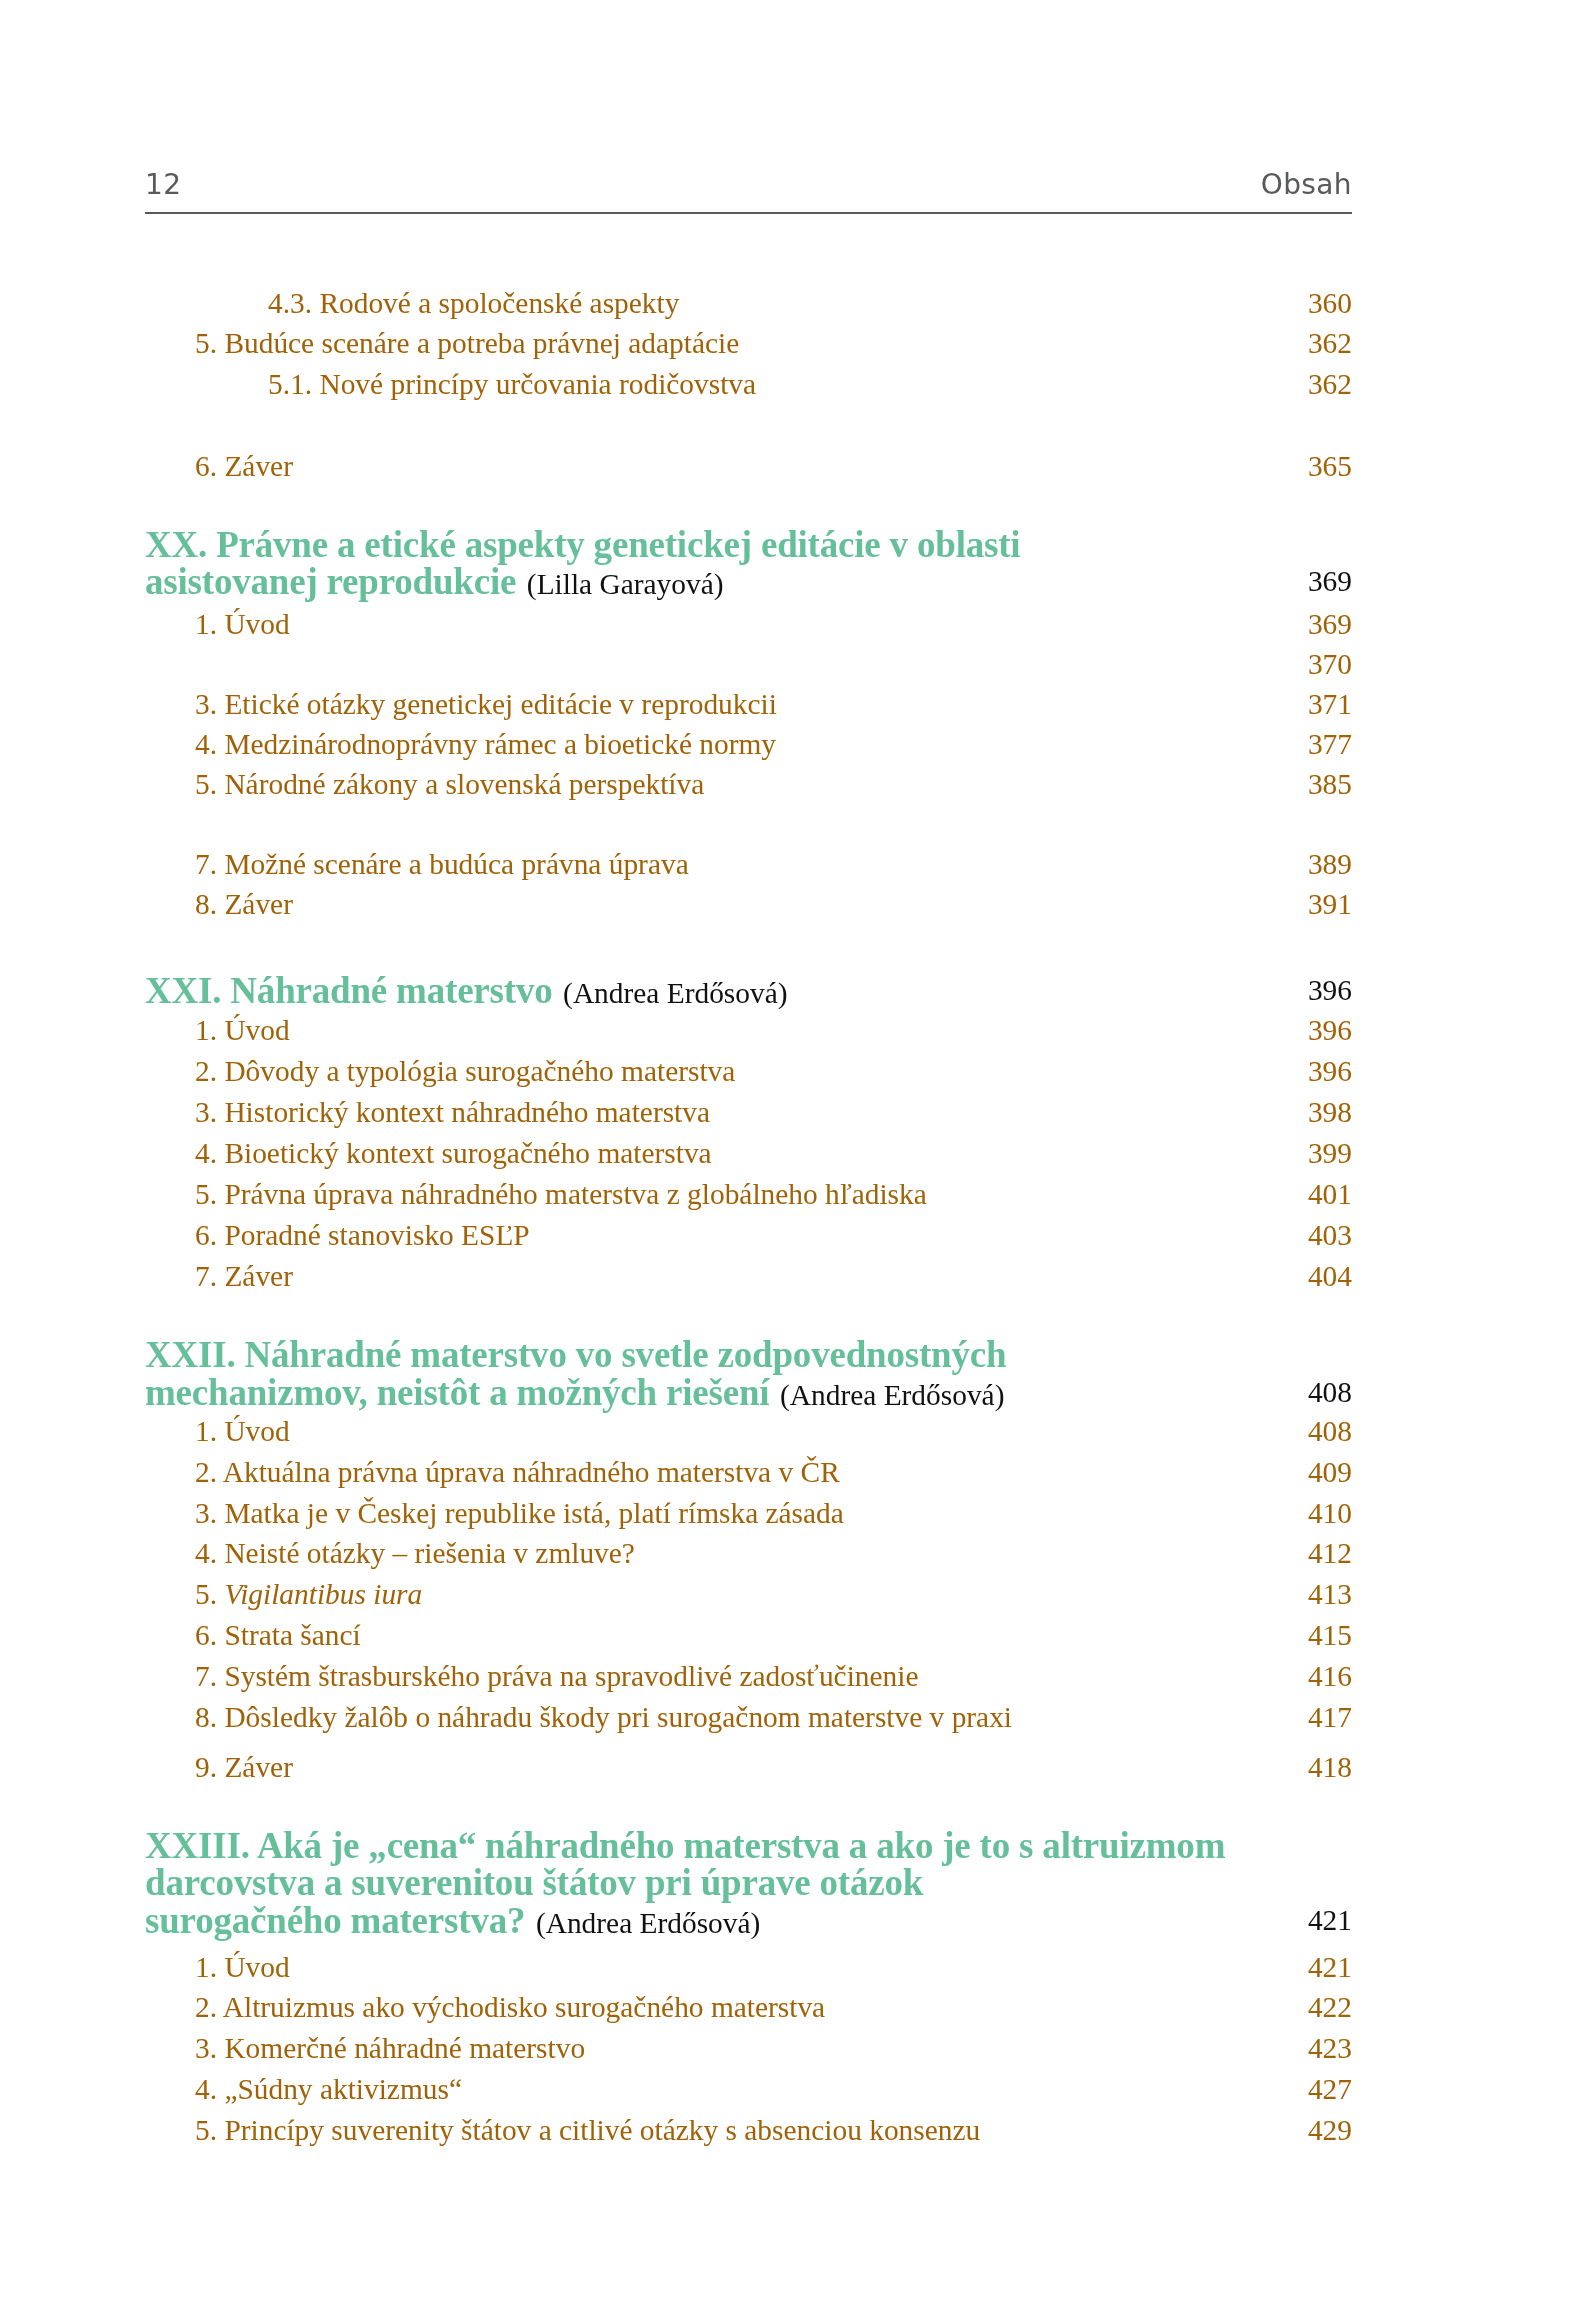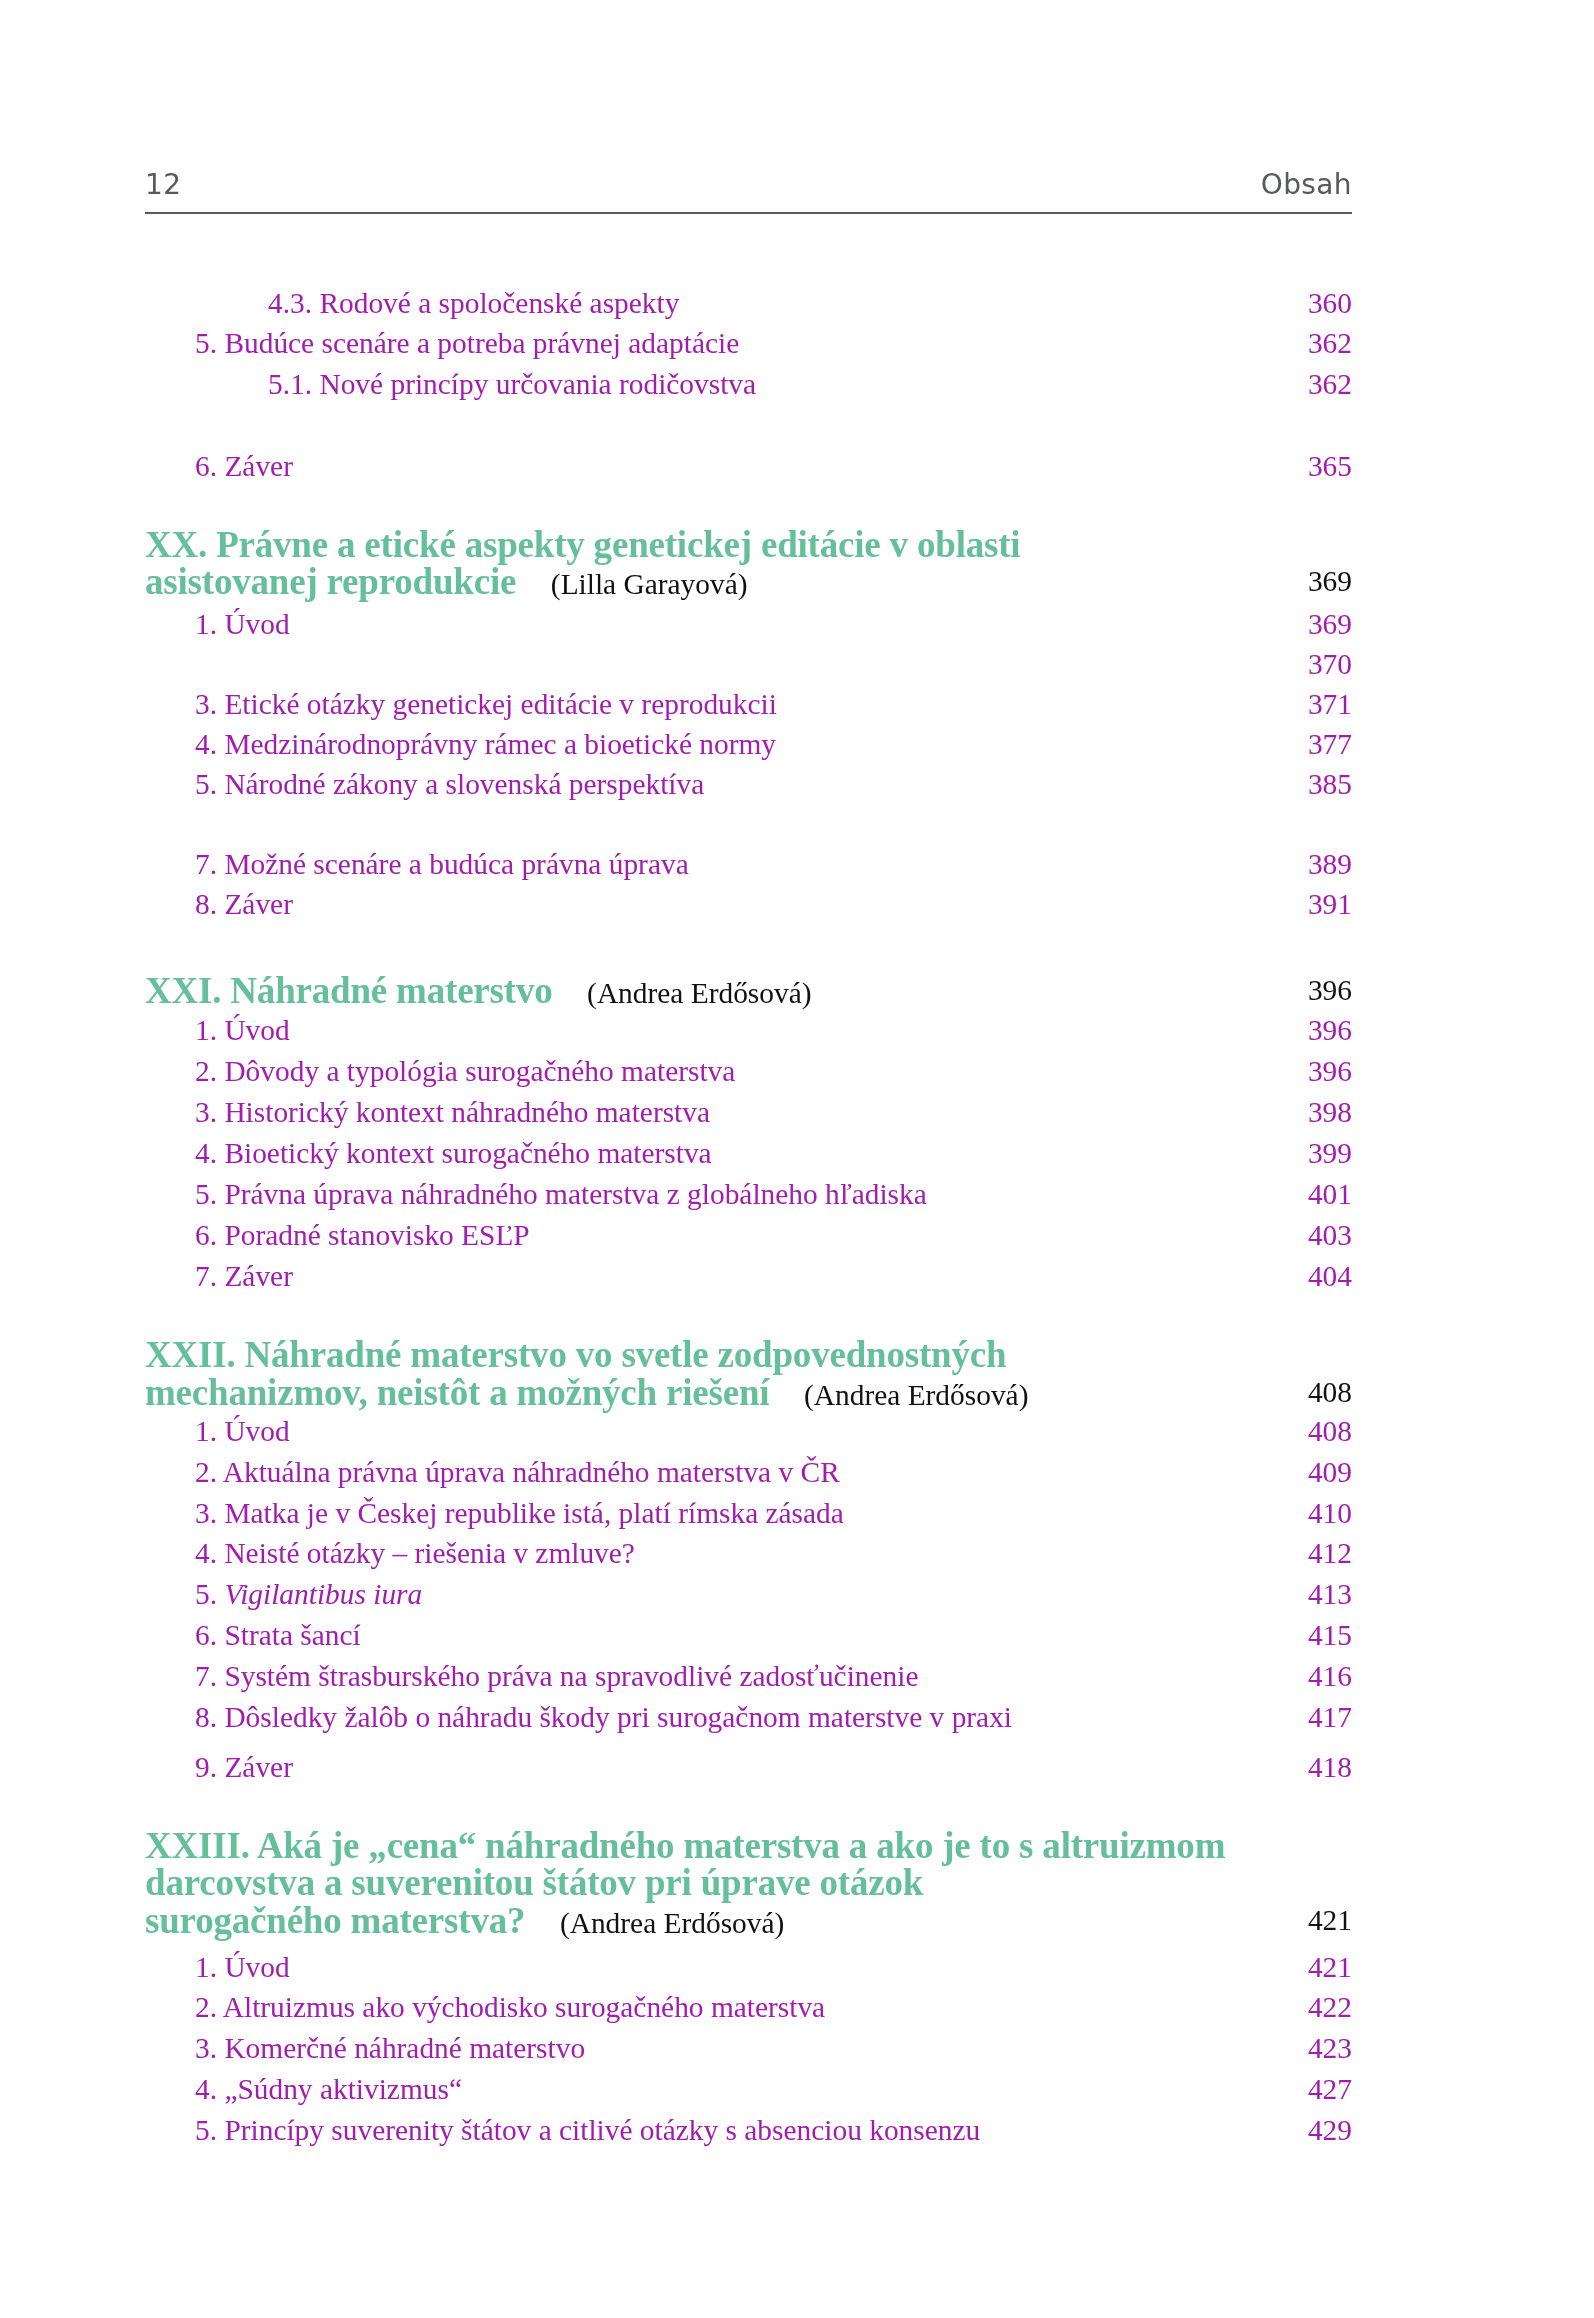--- a/index.html
+++ b/index.html
@@ -10,34 +10,34 @@
     font-family: "DejaVu Sans", sans-serif; font-size: 28px; color: #58595b;
     letter-spacing: 0.4px;
     text-align: center;
   }
   .hdr-num { left: 145px; }
   .hdr-title { right: 242px; text-align: right; }
   .hdr-rule { position: absolute; left: 145px; top: 212px; width: 1207px; height: 1.6px; background: #58595b; }
 
   .row {
     position: absolute; left: 145px; width: 1207px; height: 41px;
-    font-family: "Liberation Serif", serif; font-size: 29.4px; line-height: 41px; color: #a21caf;
+    font-family: "Liberation Serif", serif; font-size: 29.4px; line-height: 41px; color: #a16207;
   }
   .row .txt { position: absolute; top: 0; white-space: nowrap; }
   .row.l1 .txt { left: 50px; }
   .row.l2 .txt { left: 123px; }
   .row .pg { position: absolute; right: 0; top: 0; text-align: left; }
   .it { font-style: italic; margin-top: 16px; }
 
   .hrow {
     position: absolute; left: 145px; width: 1207px; height: 41px;
     font-family: "Liberation Serif", serif; line-height: 41px; white-space: nowrap;
   }
   .hrow .h { font-size: 37px; font-weight: bold; color: #66bf9b; letter-spacing: -0.2px; }
-  .hrow .author { font-size: 29.4px; color: #111; font-weight: normal; margin-left: 24px; }
+  .hrow .author { font-size: 29.4px; color: #111; font-weight: normal; }
   .hrow .pg { position: absolute; right: 0; top: 0; font-size: 29.4px; color: #111; }
 </style>
 </head>
 <body>
 
 <div class="page">
 
   <div class="hdr-num">12</div>
   <div class="hdr-title">Obsah</div>
   <div class="hdr-rule"></div>

